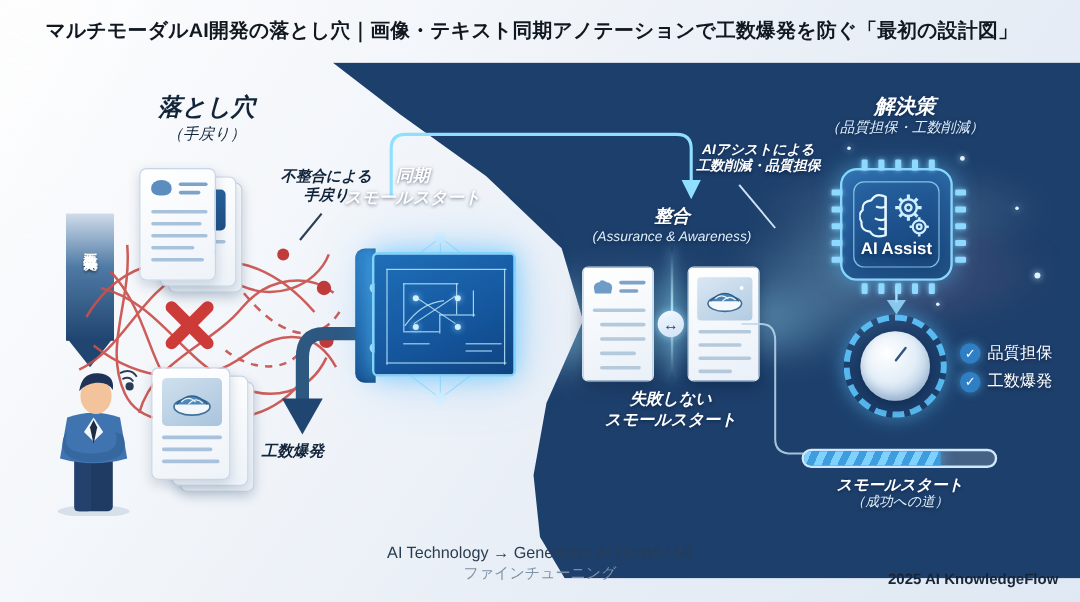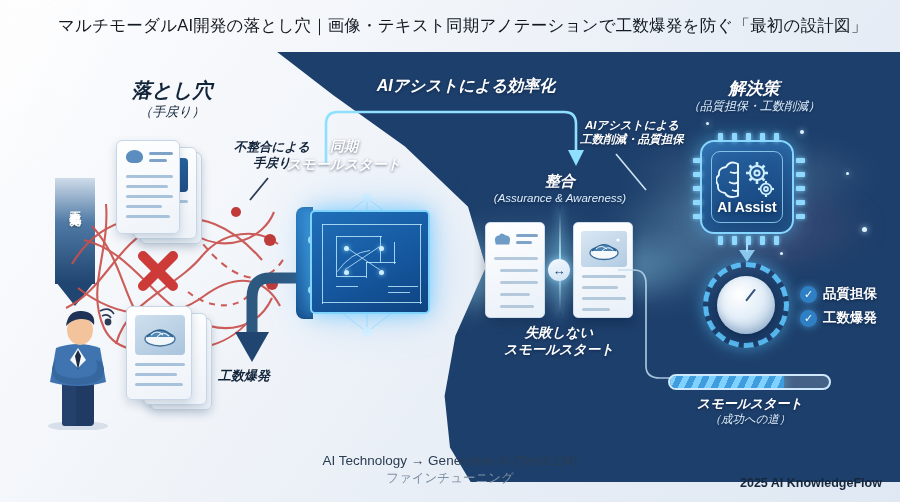--- a/index.html
+++ b/index.html
@@ -22,22 +22,22 @@
     transform: rotate(24deg);
     filter: blur(6px);
   }
 
   
   .header {
     position: absolute; left: 0; top: 0; width: 900px; height: 52px;
     display: flex; align-items: center;
   }
   .header-title {
-    margin-left: 58px;
-    font-size: 16.5px; font-weight: normal; color: #111820;
+    margin-left: 38px;
+    font-size: 16.5px; font-weight: bold; color: #111820;
     letter-spacing: .2px; white-space: nowrap;
   }
 
   
   .panel {
     position: absolute; left: 0; top: 52px; width: 900px; height: 430px;
     background:
       radial-gradient(640px 380px at 78% 14%, rgba(86,160,216,.40), rgba(86,160,216,0) 62%),
       radial-gradient(520px 420px at 44% 10%, rgba(70,140,200,.38), rgba(70,140,200,0) 66%),
       linear-gradient(160deg, #3a7ab4 0%, #2e679f 22%, #255territory 22%, #22507f 52%, #1c3e68 78%, #18355c 100%);
@@ -188,21 +188,21 @@
     border-radius: 1px;
   }
 
   .check-row { position: absolute; display: flex; align-items: center; gap: 6px; }
   .check-badge {
     width: 17px; height: 17px; border-radius: 50%;
     background: #2f7fc4; color: #fff; font-size: 11px; font-weight: bold;
     display: flex; align-items: center; justify-content: center;
     box-shadow: 0 0 8px rgba(90,190,255,.6);
   }
-  .check-text { color: #ffffff; font-size: 13.5px; font-weight: bold; text-shadow: 0 1px 3px rgba(0,20,50,.6); }
+  .check-text { color: #ffffff; font-size: 13.5px; font-weight: normal; text-shadow: 0 1px 3px rgba(0,20,50,.6); }
 
   
   .pbar {
     position: absolute; border-radius: 10px;
     border: 2px solid #cfe8fb; background: rgba(255,255,255,.18);
     overflow: hidden;
   }
   .pbar .fill {
     position: absolute; left: 0; top: 0; bottom: 0;
     background-image: repeating-linear-gradient(115deg, #7fd2ff 0px, #7fd2ff 6px, #3f9ddd 6px, #3f9ddd 12px);
@@ -347,23 +347,20 @@
     <path d="M26,62 q-6,14 6,20 q16,6 36,0 q12,-6 6,-20 l-6,-2 q4,12 -6,16 q-14,4 -28,0 q-10,-4 -6,-16 Z" fill="#36689f"></path>
     <ellipse cx="52" cy="30" rx="13" ry="15" fill="#f3c39c"></ellipse>
     <path d="M38,26 q2,-16 16,-15 q14,1 12,14 q-4,-7 -14,-6 q-9,1 -14,7 Z" fill="#1f3356"></path>
     <g stroke="#2a3d55" stroke-width="1.6" fill="none">
       <path d="M74,16 q6,-3 9,2"></path>
       <path d="M72,11 q9,-5 14,3"></path>
       <circle cx="80" cy="22" r="3.4" fill="#2a3d55" stroke="none"></circle>
     </g>
   </svg>
 
-  <div class="lbl light-head" style="left:352px;top:76px;width:228px;font-size:16px;">
-    <span class="big">AIアシストによる効率化</span>
-  </div>
 
   <svg style="position:absolute;left:318px;top:104px;width:270px;height:72px;" viewBox="0 0 270 72">
     <path d="M8,60 L8,20 Q8,8 20,8 L246,8 Q258,8 258,20 L258,46" fill="none" stroke="#8fe0ff" stroke-width="2.6" stroke-linecap="round"></path>
     <polygon points="258,62 250,46 266,46" fill="#8fe0ff"></polygon>
   </svg>
 
   <div class="lbl light-head" style="left:274px;top:138px;width:140px;font-size:14px;">
     <span class="big">同期</span>
     <span class="big">スモールスタート</span>
   </div>

